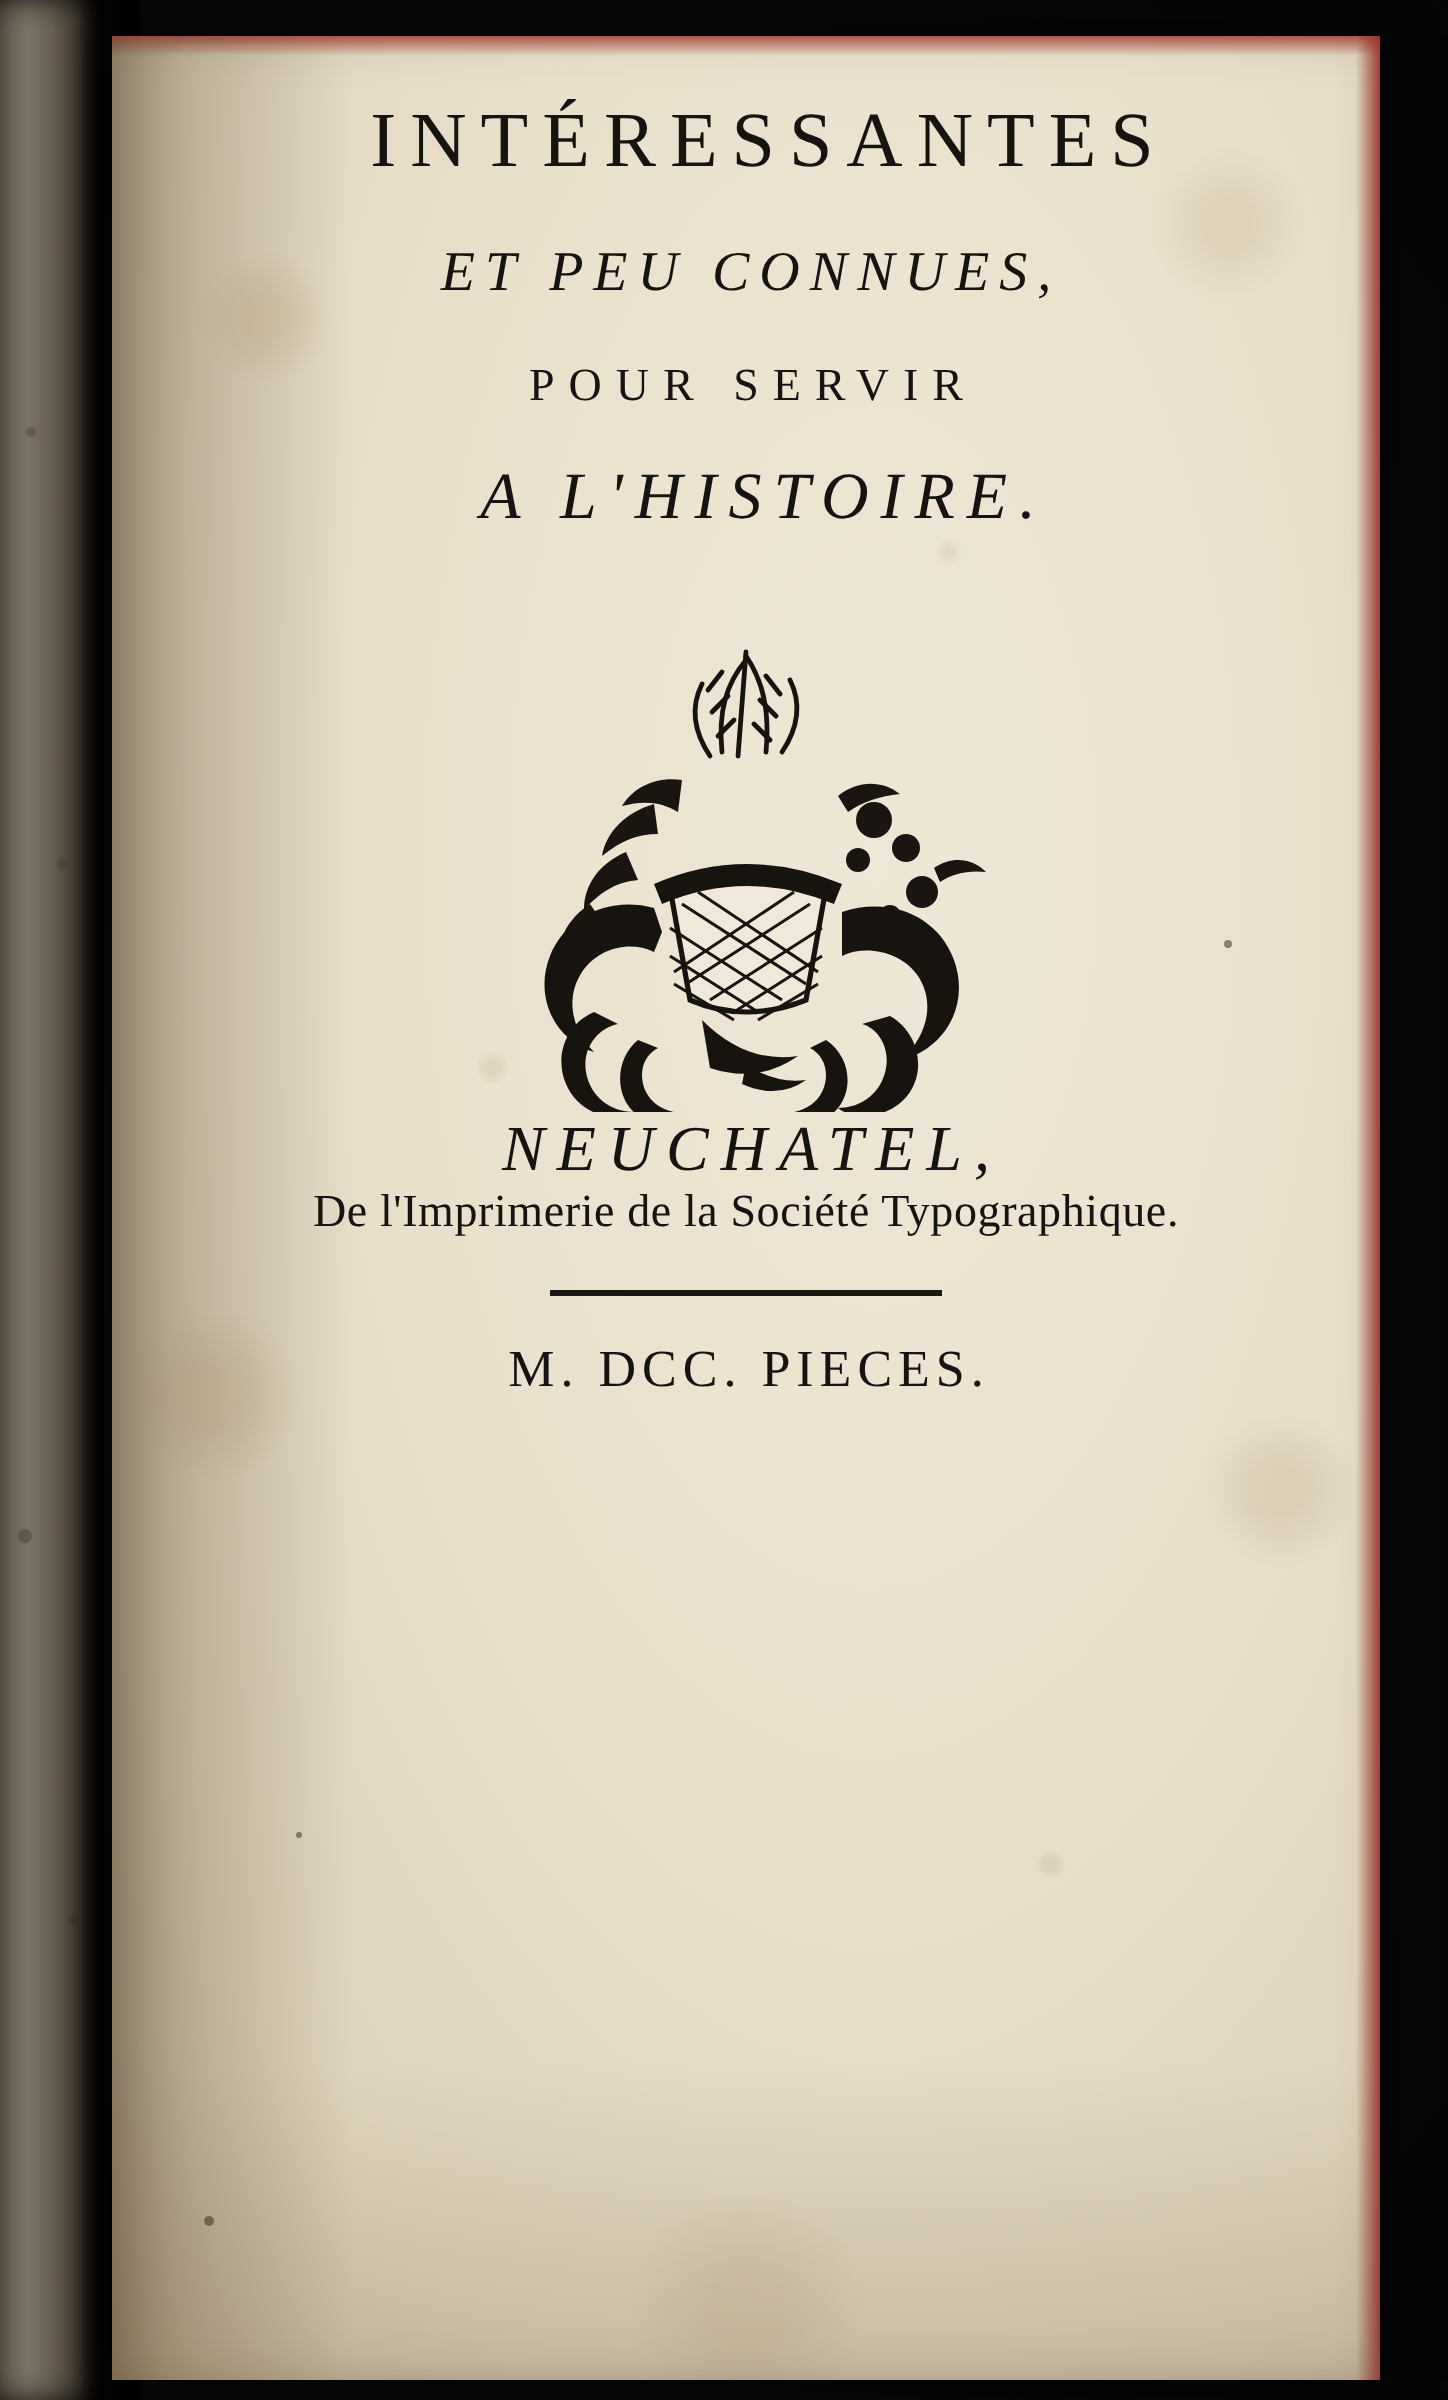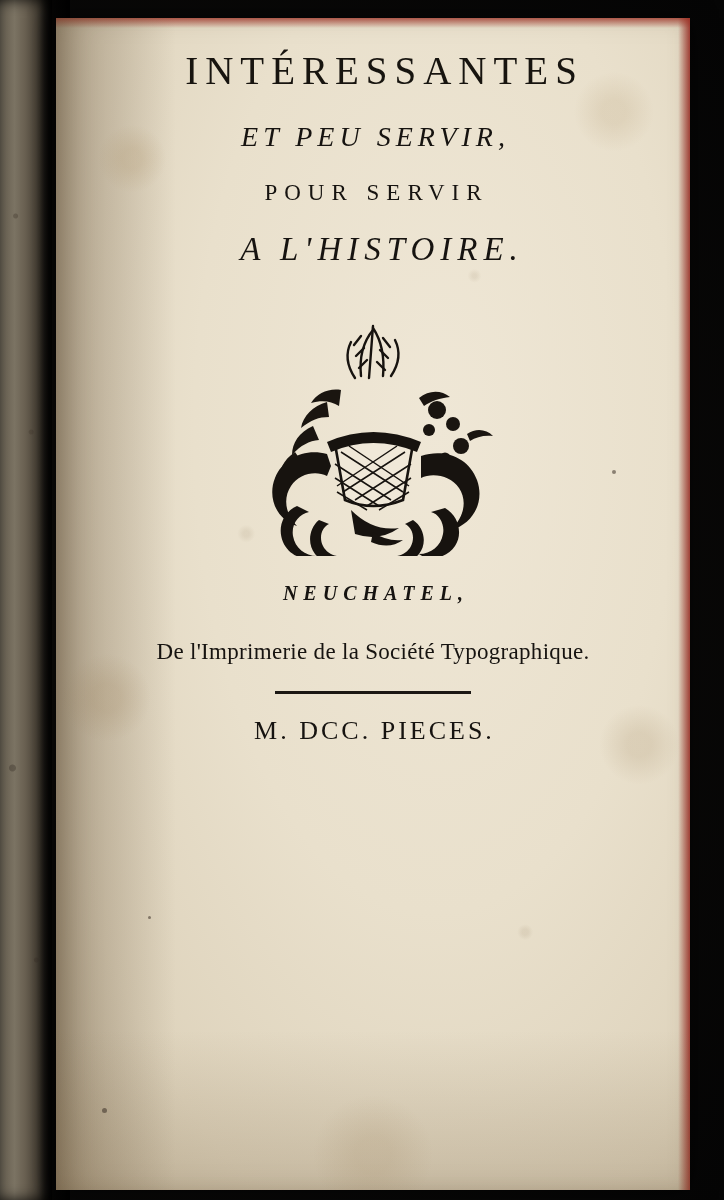--- a/index.html
+++ b/index.html
@@ -155,29 +155,28 @@
   }
 
   .ornament {
     margin: 38px auto 0;
     width: 300px;
     height: 250px;
   }
   .ornament svg { display:block; width:100%; height:100%; }
 
   .t-place {
-    margin-top: 26px;
-    font-style: italic;
-    font-size: 20px;
+    font-style: italic;
+    font-size: 32px;
     letter-spacing: 6px;
     text-indent: 6px;
-    font-weight: 700;
+    font-weight: 400;
   }
   .t-printer {
-    margin-top: 34px;
+    margin-top: 0;
     font-size: 23px;
     letter-spacing: 0.3px;
   }
   .rule {
     margin: 26px auto 0;
     width: 196px;
     height: 3px;
     background: #1b1713;
   }
   .t-year {
@@ -212,21 +211,21 @@
 
     <div class="edge-red"></div>
     <div class="edge-red-top"></div>
     <div class="shade-left"></div>
     <div class="shade-bottom"></div>
     <div class="foxing"></div>
 
     <div class="content">
 
       <div class="t-sub1">INTÉRESSANTES</div>
-      <div class="t-sub2">ET PEU SERVIR,</div>
+      <div class="t-sub2">ET PEU CONNUES,</div>
       <div class="t-sub3">POUR SERVIR</div>
       <div class="t-sub4">A L'HISTOIRE.</div>
 
       <div class="ornament">
         <svg viewBox="0 0 300 250" xmlns="http://www.w3.org/2000/svg">
           <g fill="none" stroke="#17130f" stroke-width="2.4" stroke-linecap="round">
 
             <path d="M150 20 L146 72"></path>
             <path d="M150 22 C158 34 162 48 160 70"></path>
             <path d="M150 24 C140 36 136 50 138 70"></path>

